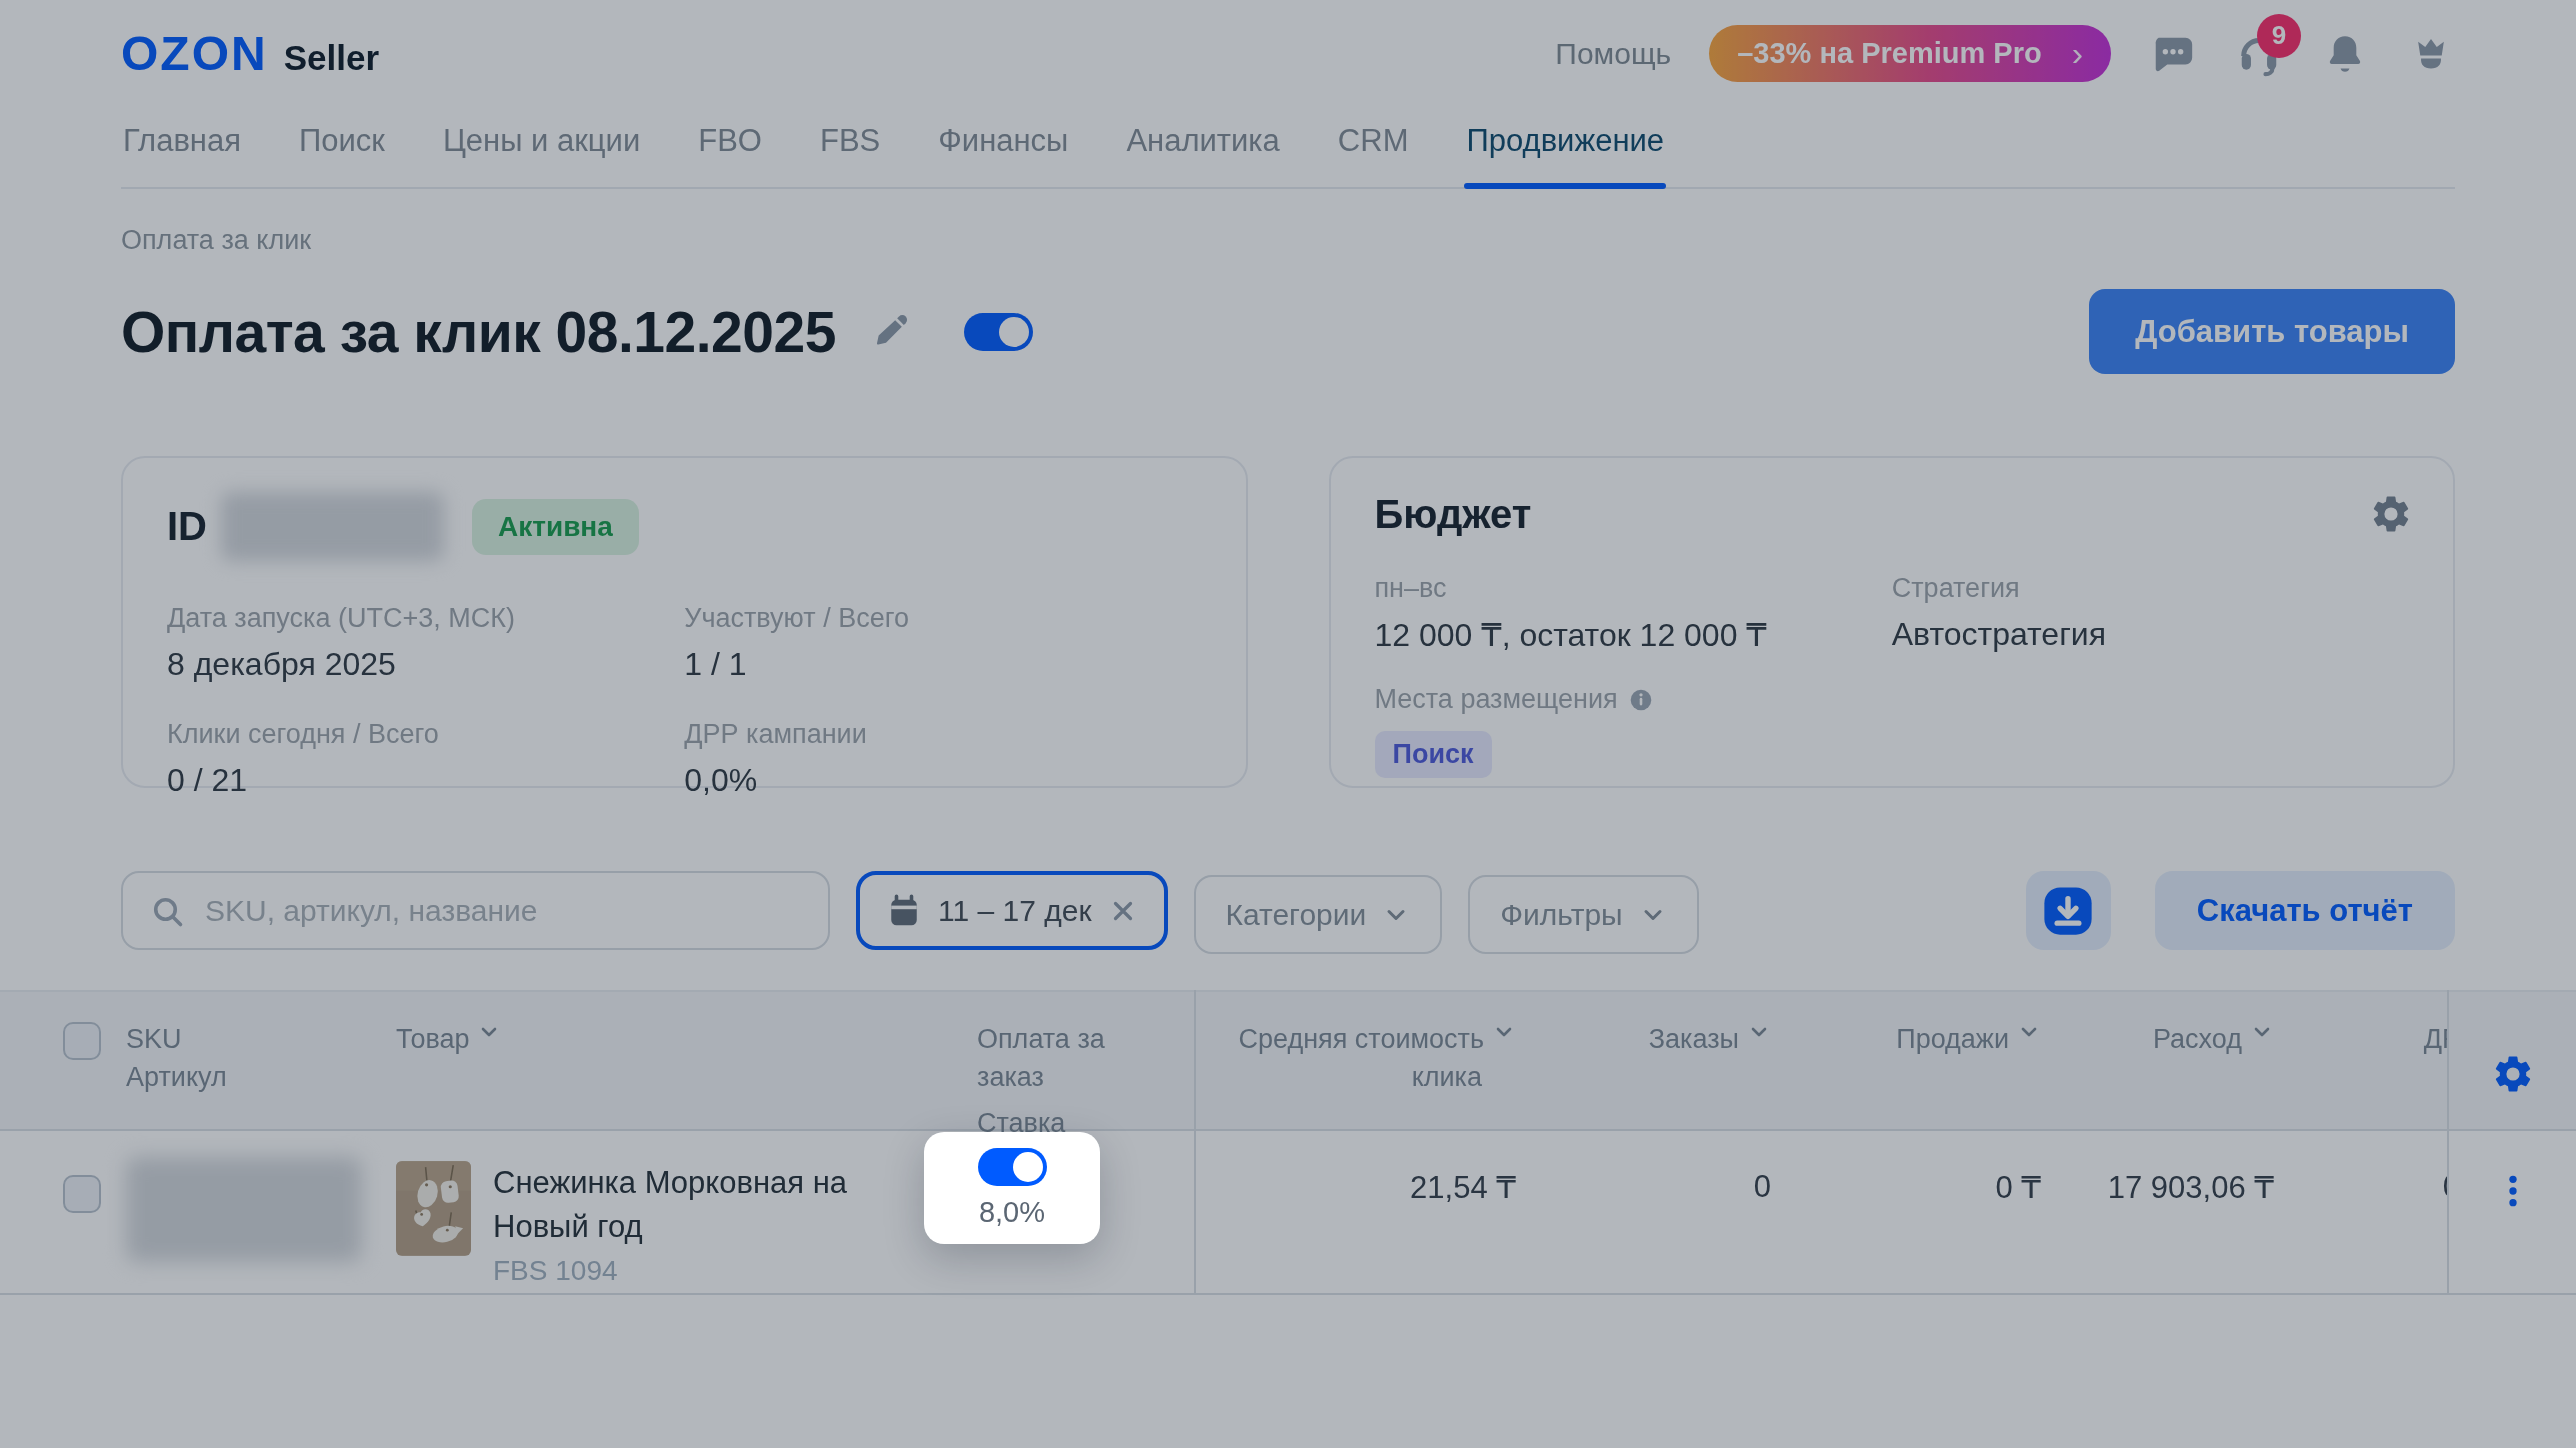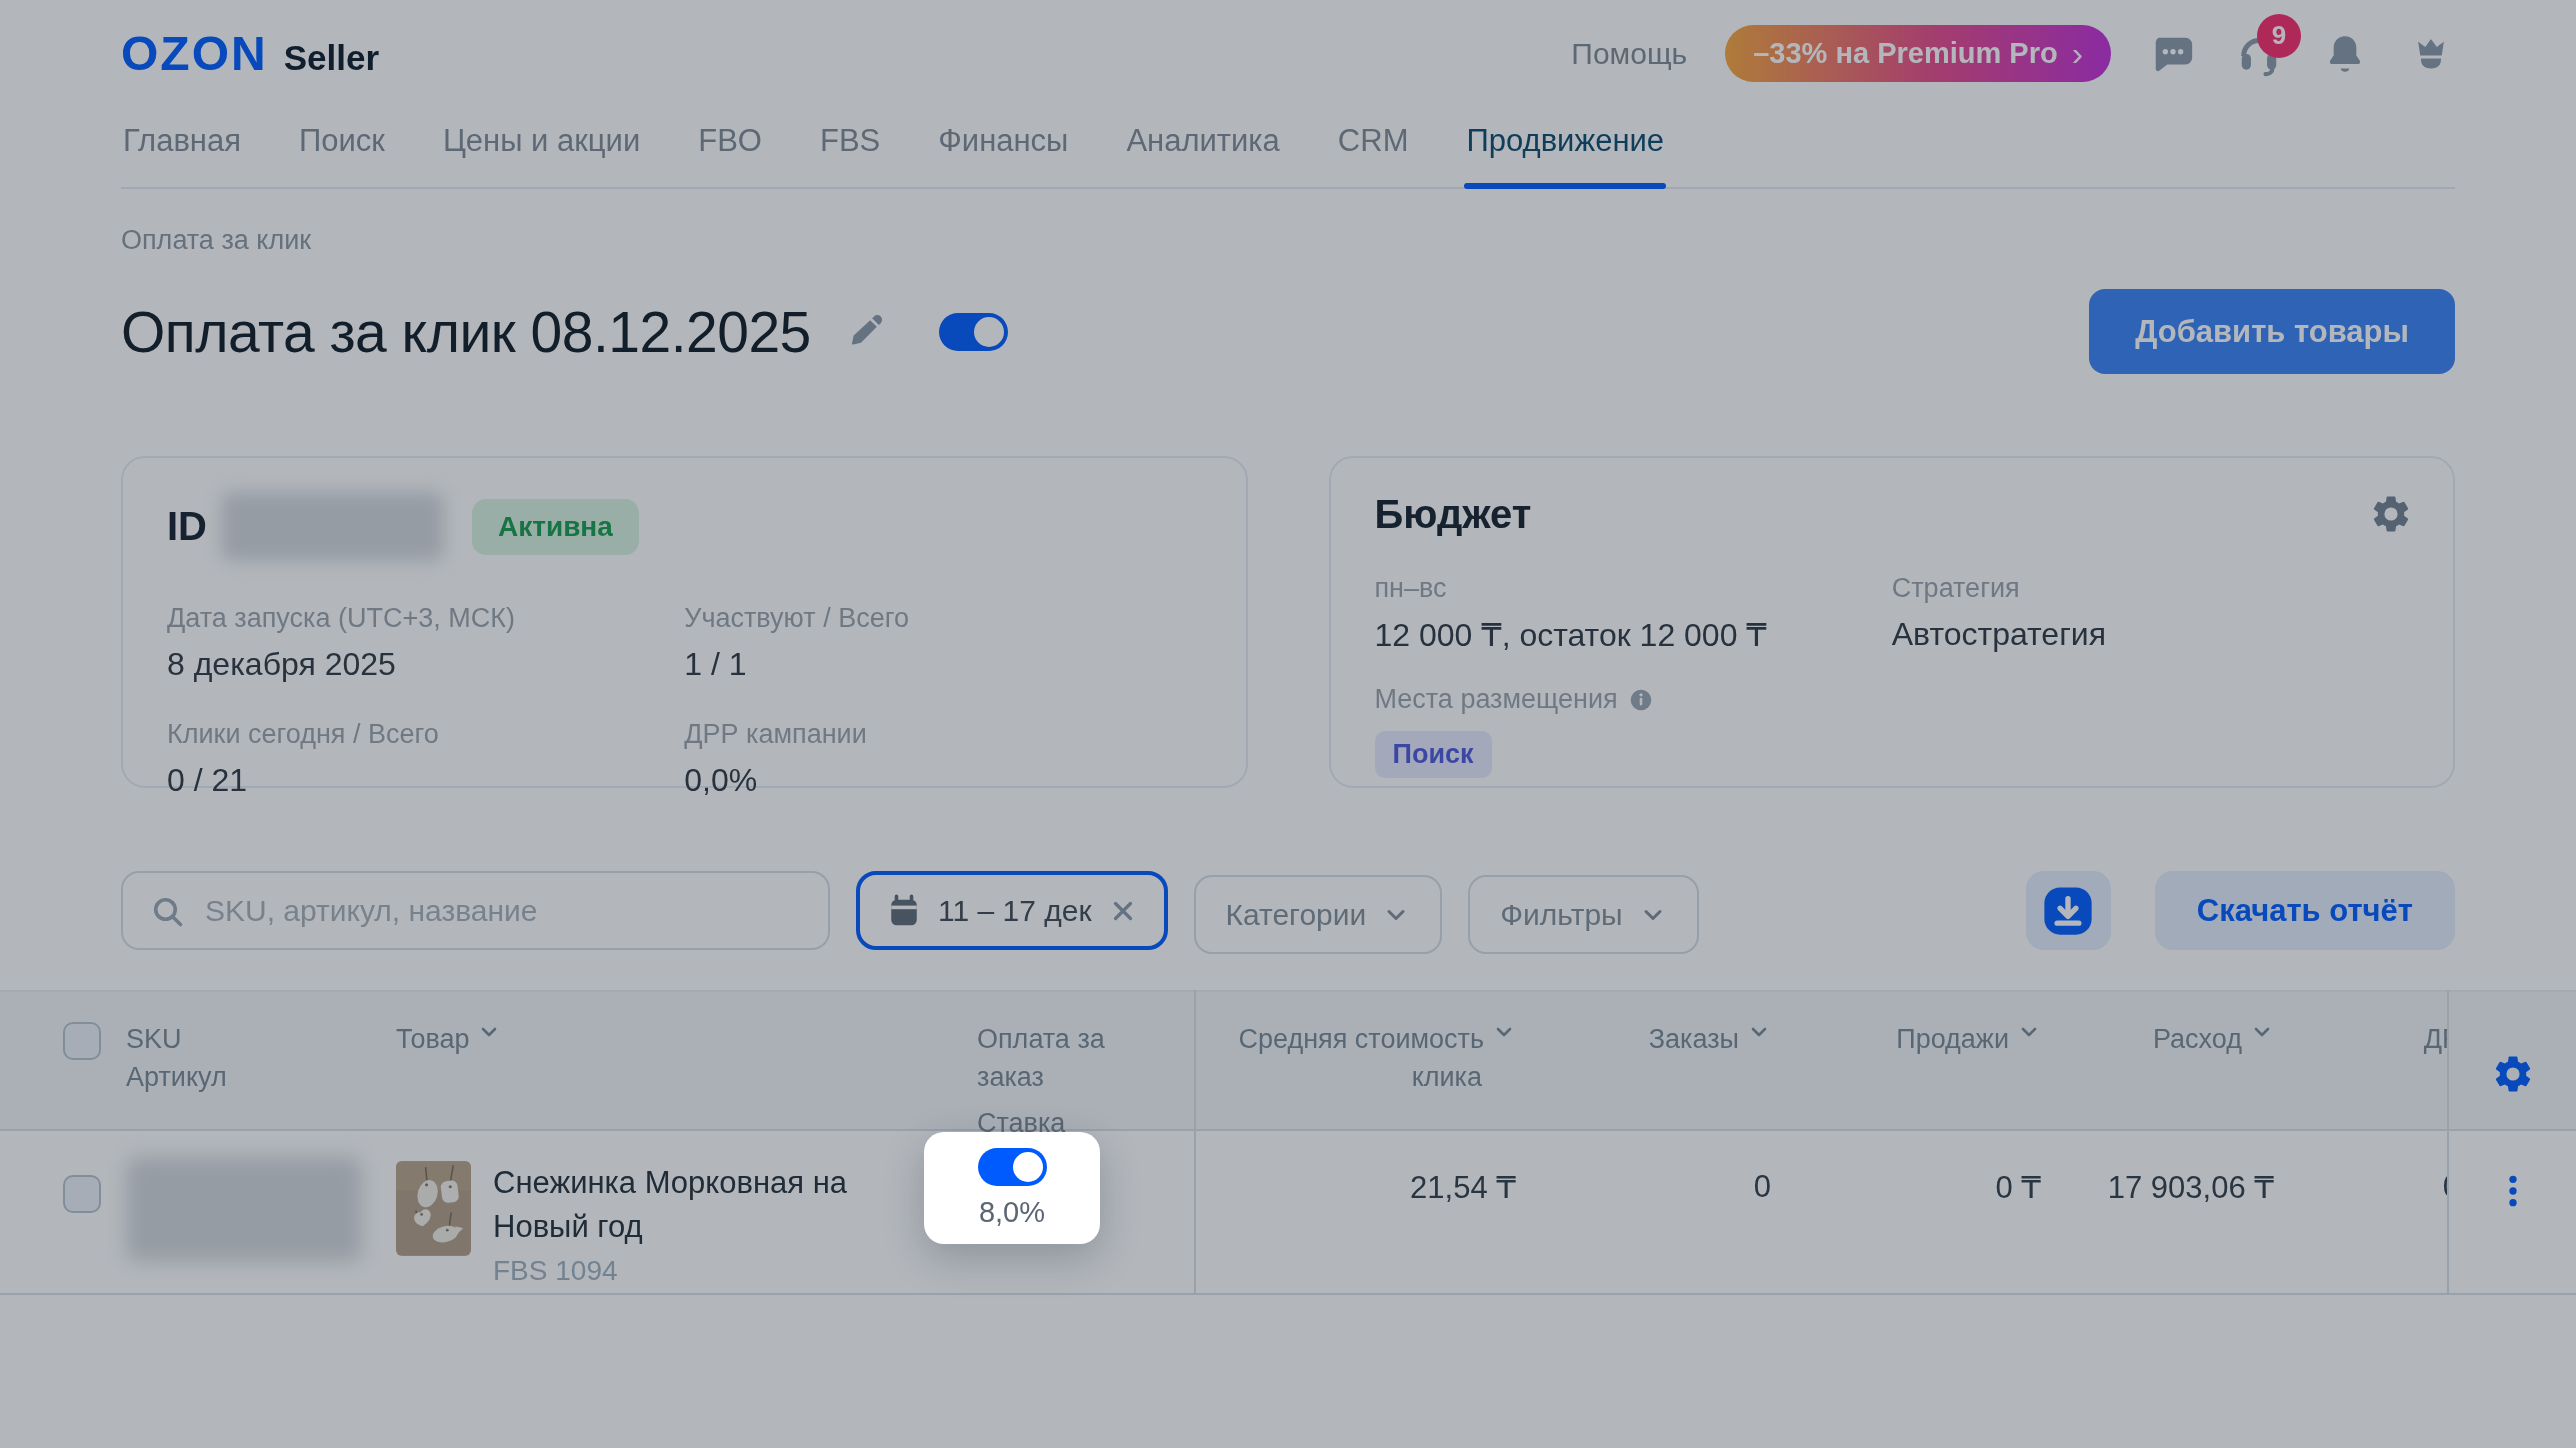--- a/index.html
+++ b/index.html
@@ -6,38 +6,38 @@
   body{font-family:"Liberation Sans","DejaVu Sans",sans-serif;background:#ffffff;position:relative;}
   .page{position:relative;width:2576px;height:1449px;background:#ffffff;}
 
   
   .topbar{display:flex;align-items:center;padding:22px 121px 0;height:63px;}
   .logo{display:flex;align-items:baseline;gap:16px;}
   .logo-ozon{font-size:48px;font-weight:800;letter-spacing:2px;color:#005bff;}
   .logo-seller{font-size:35px;font-weight:600;color:#0c1b2a;}
   .topbar-right{margin-left:auto;display:flex;align-items:center;gap:38px;}
   .help-link{font-size:30px;color:#7e8993;cursor:pointer;}
-  .promo-badge{height:57px;border-radius:30px;padding:0 28px;display:flex;align-items:center;gap:14px;
+  .promo-badge{height:57px;border-radius:30px;padding:0 28px;display:flex;align-items:center;gap:30px;
     background:linear-gradient(90deg,#f9a63d 0%,#e8498b 55%,#c32fd8 100%);color:#fff;font-size:29px;font-weight:700;cursor:pointer;}
   .promo-chev{font-size:34px;font-weight:400;opacity:.95;}
   .icon-btn{width:48px;height:48px;display:flex;align-items:center;justify-content:center;color:#8b98a8;cursor:pointer;position:relative;}
   .icon-btn svg{width:46px;height:46px;}
   .notif-badge{position:absolute;top:-16px;right:-18px;min-width:44px;height:44px;border-radius:22px;background:#fa2c6b;
     color:#fff;font-size:26px;font-weight:700;display:flex;align-items:center;justify-content:center;}
 
   
   .tabs{display:flex;gap:54px;margin:24px 121px 0;border-bottom:2px solid #e5e9ef;}
   .tab{position:relative;padding:14px 2px 28px;font-size:31px;color:#808b96;cursor:pointer;white-space:nowrap;}
   .tab.active{color:#0c4a6e;font-weight:500;}
   .tab.active::after{content:'';position:absolute;left:0;right:0;bottom:-2px;height:6px;border-radius:3px;background:#005bff;}
 
   
   .breadcrumb{margin:36px 121px 0;font-size:27px;color:#8d97a0;cursor:pointer;width:max-content;}
   .title-row{margin:28px 121px 0;display:flex;align-items:center;height:95px;}
-  .page-title{font-size:57px;font-weight:400;color:#101b26;letter-spacing:-0.5px;}
+  .page-title{font-size:57px;font-weight:700;color:#101b26;letter-spacing:-0.5px;}
   .pencil{margin-left:36px;color:#8b98a8;cursor:pointer;}
   .pencil svg{width:40px;height:40px;}
   .toggle{width:69px;height:38px;border-radius:19px;background:#005bff;position:relative;cursor:pointer;flex:none;}
   .toggle .knob{position:absolute;top:4px;right:4px;width:30px;height:30px;border-radius:50%;background:#fff;}
   .title-toggle{margin-left:52px;}
   .btn-primary{margin-left:auto;height:85px;padding:0 46px;border-radius:16px;background:#3b82f6;color:#fff;
     font-size:31px;font-weight:600;display:flex;align-items:center;cursor:pointer;}
 
   
   .cards{margin:77px 121px 0;display:flex;gap:81px;height:332px;}

